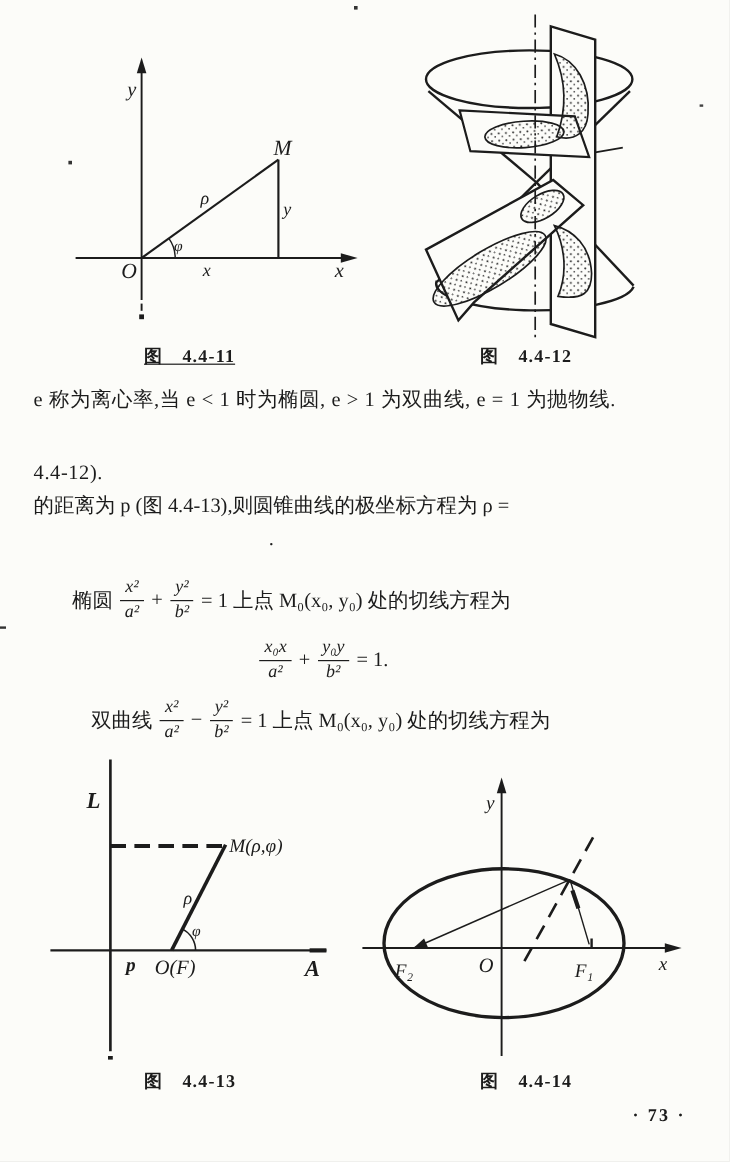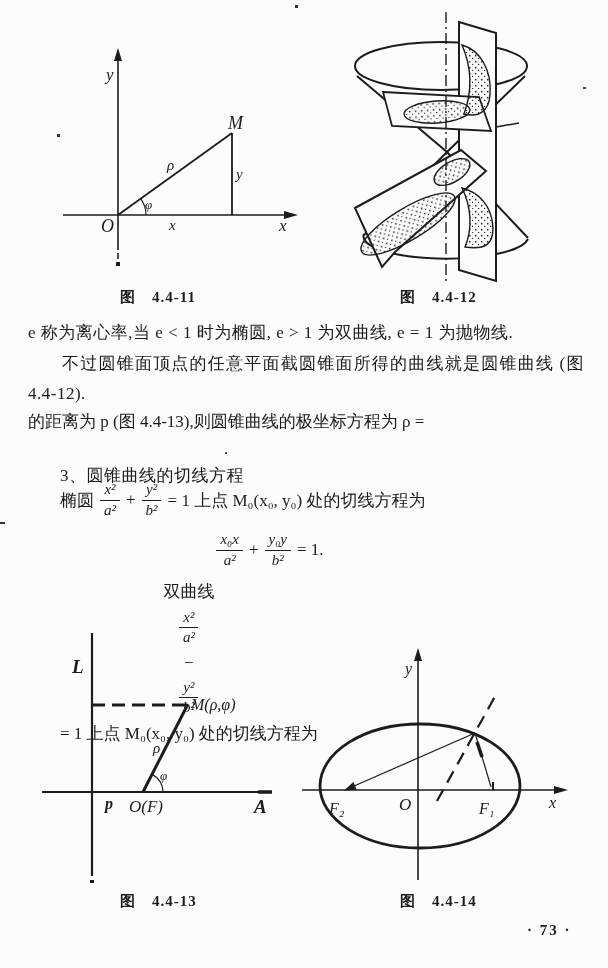--- a/index.html
+++ b/index.html
@@ -44,21 +44,21 @@
     </g>
     <text x="106" y="80" font-size="17">y</text>
     <text x="228" y="129" font-size="18">M</text>
     <text x="167" y="170" font-size="15">ρ</text>
     <text x="236" y="179" font-size="15">y</text>
     <text x="145" y="209" font-size="13">φ</text>
     <text x="101" y="232" font-size="18">O</text>
     <text x="169" y="230" font-size="15">x</text>
     <text x="279" y="231" font-size="17">x</text>
   </svg>
-  <div class="abs caption" style="left:120px;top:288px;">图　4.4-11</div>
+  <div class="abs caption" style="left:120px;top:288px;text-decoration:underline;">图　4.4-11</div>
 
   <svg class="abs" style="left:330px;top:5px;" width="278" height="285" viewBox="330 5 278 285">
     <defs>
       <pattern id="dotpat" width="6" height="6" patternUnits="userSpaceOnUse">
         <circle cx="1.7" cy="1.7" r="0.85" fill="#2a2a2a"></circle>
         <circle cx="4.6" cy="4.4" r="0.7" fill="#2a2a2a"></circle>
       </pattern>
     </defs>
 
     <g stroke="#1c1c1c" fill="none" stroke-width="2">
@@ -83,29 +83,27 @@
       <ellipse cx="452" cy="172" rx="20" ry="10" transform="rotate(-31 452 172)"></ellipse>
     </g>
 
     <line x1="446" y1="12" x2="446" y2="283" stroke="#1c1c1c" stroke-width="1.4" stroke-dasharray="11 4 2 4"></line>
     <rect x="583" y="87" width="3" height="2" fill="#444"></rect>
   </svg>
   <div class="abs caption" style="left:400px;top:288px;">图　4.4-12</div>
 
   <div class="abs txt" style="left:28px;top:318px;width:556px;">e 称为离心率,当 e &lt; 1 时为椭圆, e &gt; 1 为双曲线, e = 1 为抛物线.</div>
 
-  <div class="abs txt jline indent" style="left:28px;top:349px;width:556px;">不过圆锥面顶点的任意平面截圆锥面所得的曲线就是圆锥曲线 (图</div>
   <div class="abs txt" style="left:28px;top:379px;">4.4-12).</div>
 
   <div class="abs mline" style="left:28px;top:410px;height:44px;flex-direction:column;">
     <span>的距离为 p (图 4.4-13),则圆锥曲线的极坐标方程为 ρ =</span>
     <span>.</span>
   </div>
 
-  <div class="abs txt" style="left:60px;top:461px;">3、圆锥曲线的切线方程</div>
 
   <div class="abs mline" style="left:60px;top:480px;height:40px;">
     <span>椭圆</span>
     <span class="frac">
       <span class="num">x²</span>
       <span class="den">a²</span>
     </span>
     <span>+</span>
     <span class="frac">
       <span class="num">y²</span>
@@ -120,21 +118,21 @@
       <span class="den">a²</span>
     </span>
     <span>+</span>
     <span class="frac">
       <span class="num">y₀y</span>
       <span class="den">b²</span>
     </span>
     <span>= 1.</span>
   </div>
 
-  <div class="abs mline" style="left:60px;top:580px;height:40px;flex-direction:column;">
+  <div class="abs mline" style="left:76px;top:580px;height:40px;">
     <span>双曲线</span>
     <span class="frac">
       <span class="num">x²</span>
       <span class="den">a²</span>
     </span>
     <span>−</span>
     <span class="frac">
       <span class="num">y²</span>
       <span class="den">b²</span>
     </span>

